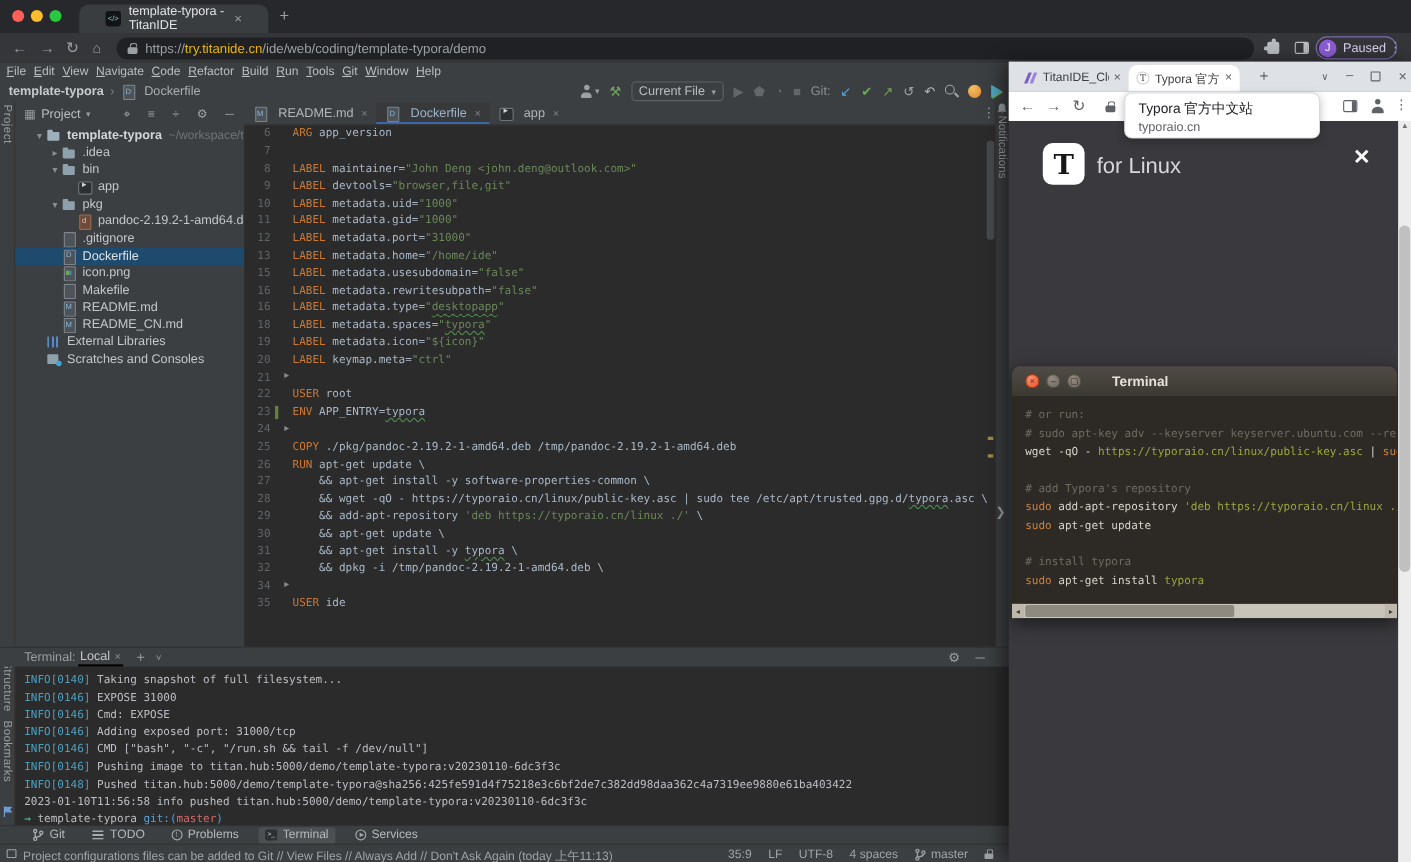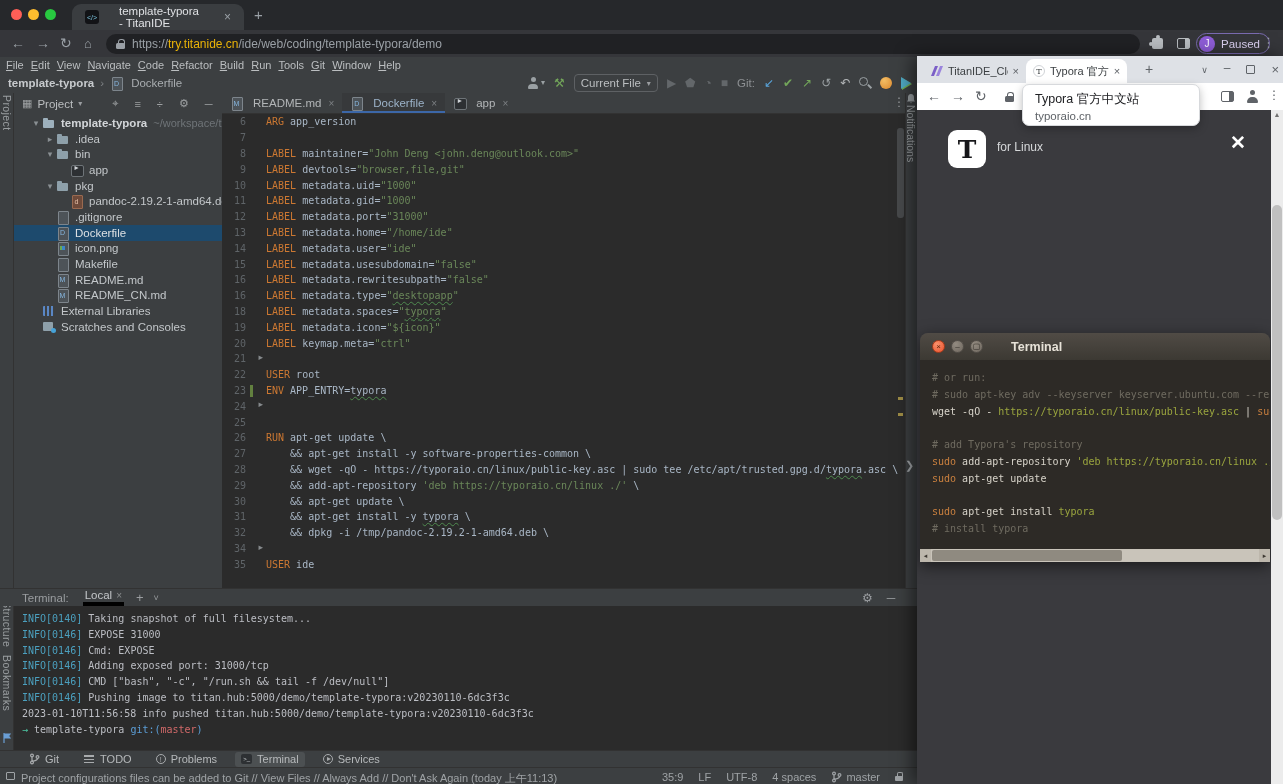--- a/index.html
+++ b/index.html
@@ -4,21 +4,21 @@
 <style>
 *{margin:0;padding:0;box-sizing:border-box}
 html,body{background:#18191b}
 #root{position:relative;width:1283px;height:784px;overflow:hidden;background:#2b2b2b;
   font-family:"Liberation Sans",sans-serif;-webkit-font-smoothing:antialiased}
 
 #titlebar{position:absolute;left:0;top:0;width:1283px;height:30px;background:#26282b}
 .dot{position:absolute;top:9px;width:11px;height:11px;border-radius:50%}
 #dot-r{left:11px;background:#ff5f57}#dot-y{left:28px;background:#febc2e}#dot-g{left:45px;background:#28c840}
 #btab{position:absolute;left:72px;top:4px;width:172px;height:26px;background:#3a3d40;border-radius:9px 9px 0 0;
-  display:flex;align-items:center;padding:0 13px;gap:20px;color:#dfe1e4;font-size:11.5px}
+  display:flex;align-items:center;padding:0 24px;gap:7px;color:#dfe1e4;font-size:11.5px}
 #btab .fav{width:14px;height:14px;border-radius:3px;background:#121316;color:#7ec8e3;font-size:7px;
   display:flex;align-items:center;justify-content:center;flex:none}
 #btab .tx{margin-left:auto;color:#9aa0a6;font-size:12px}
 #newtab{position:absolute;left:254px;top:7px;color:#9aa0a6;font-size:15px;line-height:1}
 #navbar{position:absolute;left:0;top:30px;width:1283px;height:27px;background:#35363a}
 .nbtn{position:absolute;top:4px;color:#9aa0a6;font-size:14px;line-height:19px}
 #nb-back{left:11px}#nb-fwd{left:36px}#nb-reload{left:60px}#nb-home{left:84px;font-size:13px}
 #omni{position:absolute;left:106px;top:4px;width:1034px;height:20px;background:#202124;border-radius:10px;
   display:flex;align-items:center;padding:0 10px;gap:7px;font-size:12px}
 .ilock{width:9px;height:10px;position:relative;flex:none}
@@ -114,21 +114,21 @@
 .ck{color:#cc7832}.cp{color:#a9b7c6}.cs{color:#6a8759}
 .csu{color:#6a8759;text-decoration:underline wavy #4f8b50 1px;text-underline-offset:2px}
 .cpu{color:#a9b7c6;text-decoration:underline wavy #4f8b50 1px;text-underline-offset:2px}
 #inspect{position:absolute;right:18px;top:3px;display:flex;gap:6px;align-items:center;font-size:10px}
 #inspect .ok{color:#58a55c}#inspect .cnt{color:#c4b24e}#inspect .ar{color:#8a8f93;font-size:8px}
 #edscroll{position:absolute;right:1px;top:14px;width:7px;height:90px;background:#47494b;border-radius:3px}
 .emark{position:absolute;right:2px;width:5px;height:3px;background:#9d8c45}
 
 #termhead{position:absolute;left:0;top:531px;width:1283px;height:18px;background:#3c3f41;border-top:1px solid #323232;display:flex;align-items:center;font-size:11.5px}
 #termhead .tl{margin-left:22px;color:#9a9da0}
-#termhead .tab{margin-left:14px;color:#c3c6c9;border-bottom:6px solid #000000;padding:1px 2px}
+#termhead .tab{margin-left:2px;color:#c3c6c9;border-bottom:2px solid #000000;padding:1px 2px}
 #termhead .tab .tx{color:#8a8d8f;font-size:10px;margin-left:4px}
 #termhead .plus{margin-left:12px;color:#9a9da0;font-size:13px}
 #termhead .car{margin-left:10px;color:#9a9da0;font-size:9px}
 #termhead .right{position:absolute;left:862px;display:flex;gap:14px;color:#9a9da0;font-size:12px}
 #termbody{position:absolute;left:14px;top:549px;width:1269px;height:144px;background:#2b2b2b;padding:5px 0 0 8px;overflow:hidden}
 .tline{font:10px "DejaVu Sans Mono",monospace;line-height:15.8px;white-space:pre;color:#bcbec4}
 .ttg{color:#4b9fbe}.tpl{color:#bcbec4}.tbl{color:#5c9fd8}.trd{color:#d16969}.tar{color:#4ec9a5}
 
 #bottombar{position:absolute;left:0;top:693px;width:1283px;height:17px;background:#3c3f41;border-top:1px solid #323232;display:flex;align-items:center;gap:12px;padding-left:22px}
 .btab{display:inline-flex;align-items:center;gap:5px;height:15px;padding:0 6px;font-size:11px;color:#b6b9bb;border-radius:3px}
@@ -175,21 +175,21 @@
 #wb-avatar::before{content:"";position:absolute;left:4px;top:0;width:5px;height:5px;border-radius:50%;background:#5f6368}
 #wb-avatar::after{content:"";position:absolute;left:1px;bottom:0;width:11px;height:6px;border-radius:5px 5px 1px 1px;background:#5f6368}
 #wb-kebab{position:absolute;left:351px;top:5px;color:#5f6368;font-size:12px}
 #wbody{position:absolute;left:0;top:54px;width:366px;height:674px;background:#3a3a3e;overflow:hidden}
 #tooltip{position:absolute;left:105px;top:28px;width:178px;height:42px;background:#fff;border:1px solid #d7d9dc;border-radius:7px;
   box-shadow:0 3px 8px rgba(0,0,0,.25);padding:6px 12px;z-index:5}
 #tooltip .tt{font-size:12.5px;font-weight:normal;color:#202124}
 #tooltip .td{font-size:11.5px;color:#5f6368;margin-top:2px}
 #hero-logo{position:absolute;left:31px;top:20px;width:38px;height:38px;background:#fff;border-radius:9px;
   display:flex;align-items:center;justify-content:center;font-family:"DejaVu Serif",serif;font-weight:bold;font-size:25px;color:#17171a}
-#hero-cap{position:absolute;left:80px;top:30px;font-size:12px;color:#d6d8da}
+#hero-cap{position:absolute;left:80px;top:30px;font-size:20px;color:#d6d8da}
 #hero-close{position:absolute;left:313px;top:21px;font-size:19px;color:#fff;font-weight:bold}
 
 #ut{position:absolute;left:3px;top:223px;width:350px;height:229px;border-radius:8px 8px 0 0;overflow:hidden;box-shadow:0 4px 16px rgba(0,0,0,.55)}
 #utbar{height:27px;background:linear-gradient(#504b45,#3c3933);display:flex;align-items:center;padding-left:12px;gap:6px}
 .utb{width:13px;height:13px;border-radius:50%;display:flex;align-items:center;justify-content:center;font-size:8px;line-height:1}
 .utb-close{background:radial-gradient(circle at 35% 30%,#f9926d,#e9512c);border:1px solid #a93c1c;color:#5e2410}
 .utb-min,.utb-max{background:radial-gradient(circle at 35% 30%,#938b81,#6e675e);border:1px solid #55504a;color:#2f2b26}
 #utbar .ttl{margin-left:22px;font-size:12.5px;font-weight:bold;color:#e6e1d7}
 #utbody{position:absolute;left:0;top:27px;right:0;bottom:13px;background:#2d2a26;padding:10px 0 0 12px;overflow:hidden}
 .pline{font:10px "DejaVu Sans Mono",monospace;line-height:16.8px;white-space:pre;min-height:16.8px}
@@ -439,25 +439,20 @@
           <span class="lnum">12</span>
           <span class="lmark"></span>
           <span class="ltext"><span class="ck">LABEL</span><span class="cp"> metadata.port=</span><span class="cs">"31000"</span></span>
         </div>
         <div class="crow">
           <span class="lnum">13</span>
           <span class="lmark"></span>
           <span class="ltext"><span class="ck">LABEL</span><span class="cp"> metadata.home=</span><span class="cs">"/home/ide"</span></span>
         </div>
         <div class="crow">
-          <span class="lnum">14</span>
-          <span class="lmark"></span>
-          <span class="ltext"><span class="ck">LABEL</span><span class="cp"> metadata.user=</span><span class="cs">"ide"</span></span>
-        </div>
-        <div class="crow">
           <span class="lnum">15</span>
           <span class="lmark"></span>
           <span class="ltext"><span class="ck">LABEL</span><span class="cp"> metadata.usesubdomain=</span><span class="cs">"false"</span></span>
         </div>
         <div class="crow">
           <span class="lnum">16</span>
           <span class="lmark"></span>
           <span class="ltext"><span class="ck">LABEL</span><span class="cp"> metadata.rewritesubpath=</span><span class="cs">"false"</span></span>
         </div>
         <div class="crow">
@@ -502,20 +497,21 @@
         <div class="crow">
           <span class="lnum">24</span>
           <span class="lmark">
             <span class="fold">▸</span>
           </span>
           <span class="ltext"></span>
         </div>
         <div class="crow">
           <span class="lnum">25</span>
           <span class="lmark"></span>
+          <span class="ltext"><span class="ck">COPY</span><span class="cp"> ./pkg/pandoc-2.19.2-1-amd64.deb /tmp/pandoc-2.19.2-1-amd64.deb</span></span>
         </div>
         <div class="crow">
           <span class="lnum">26</span>
           <span class="lmark"></span>
           <span class="ltext"><span class="ck">RUN</span><span class="cp"> apt-get update \</span></span>
         </div>
         <div class="crow">
           <span class="lnum">27</span>
           <span class="lmark"></span>
           <span class="ltext"><span class="cp">    &amp;&amp; apt-get install -y software-properties-common \</span></span>
@@ -588,20 +584,21 @@
           <span>─</span>
         </span>
     </div>
     <div id="termbody">
         <div class="tline"><span class="ttg">INFO[0140]</span><span class="tpl"> Taking snapshot of full filesystem...</span></div>
         <div class="tline"><span class="ttg">INFO[0146]</span><span class="tpl"> EXPOSE 31000</span></div>
         <div class="tline"><span class="ttg">INFO[0146]</span><span class="tpl"> Cmd: EXPOSE</span></div>
         <div class="tline"><span class="ttg">INFO[0146]</span><span class="tpl"> Adding exposed port: 31000/tcp</span></div>
         <div class="tline"><span class="ttg">INFO[0146]</span><span class="tpl"> CMD ["bash", "-c", "/run.sh &amp;&amp; tail -f /dev/null"]</span></div>
         <div class="tline"><span class="ttg">INFO[0146]</span><span class="tpl"> Pushing image to titan.hub:5000/demo/template-typora:v20230110-6dc3f3c</span></div>
+        <div class="tline"><span class="ttg">INFO[0148]</span><span class="tpl"> Pushed titan.hub:5000/demo/template-typora@sha256:425fe591d4f75218e3c6bf2de7c382dd98daa362c4a7319ee9880e61ba403422</span></div>
         <div class="tline"><span class="tpl">2023-01-10T11:56:58 </span><span class="ttcy">info pushed titan.hub:5000/demo/template-typora:v20230110-6dc3f3c</span></div>
         <div class="tline"><span class="tar">→ </span><span class="ttcy">template-typora </span><span class="tbl">git:(</span><span class="trd">master</span><span class="tbl">)</span></div>
       </div>
 
     <div id="bottombar">
         <span class="btab"><span class="bic">
             <svg width="11" height="12" viewBox="0 0 11 12">
               <g fill="none" stroke="#a8abad" stroke-width="1.2">
                 <circle cx="3" cy="2.5" r="1.4"></circle>
                 <circle cx="3" cy="9.5" r="1.4"></circle>
@@ -683,22 +680,22 @@
         </div>
         <div id="utbody">
             <div class="pline"><span class="ppc"># or run:</span></div>
             <div class="pline"><span class="ppc"># sudo apt-key adv --keyserver keyserver.ubuntu.com --rec</span></div>
             <div class="pline"><span class="ppw">wget -qO - </span><span class="ppg">https://typoraio.cn/linux/public-key.asc</span><span class="ppw"> | </span><span class="ppo">sud</span></div>
             <div class="pline"></div>
             <div class="pline"><span class="ppc"># add Typora's repository</span></div>
             <div class="pline"><span class="ppo">sudo</span><span class="ppw"> add-apt-repository </span><span class="ppg">'deb https://typoraio.cn/linux ./</span></div>
             <div class="pline"><span class="ppo">sudo</span><span class="ppw"> apt-get update</span></div>
             <div class="pline"></div>
+            <div class="pline"><span class="ppc"># install typora</span></div>
             <div class="pline"><span class="ppo">sudo</span><span class="ppw"> apt-get install </span><span class="ppg">typora</span></div>
-            <div class="pline"><span class="ppc"># install typora</span></div>
           </div>
         <div id="uth">
           <span class="ar">◂</span>
           <span class="thumb"></span>
           <span class="ar r">▸</span>
         </div>
       </div>
 
 
       <div id="wsb">

